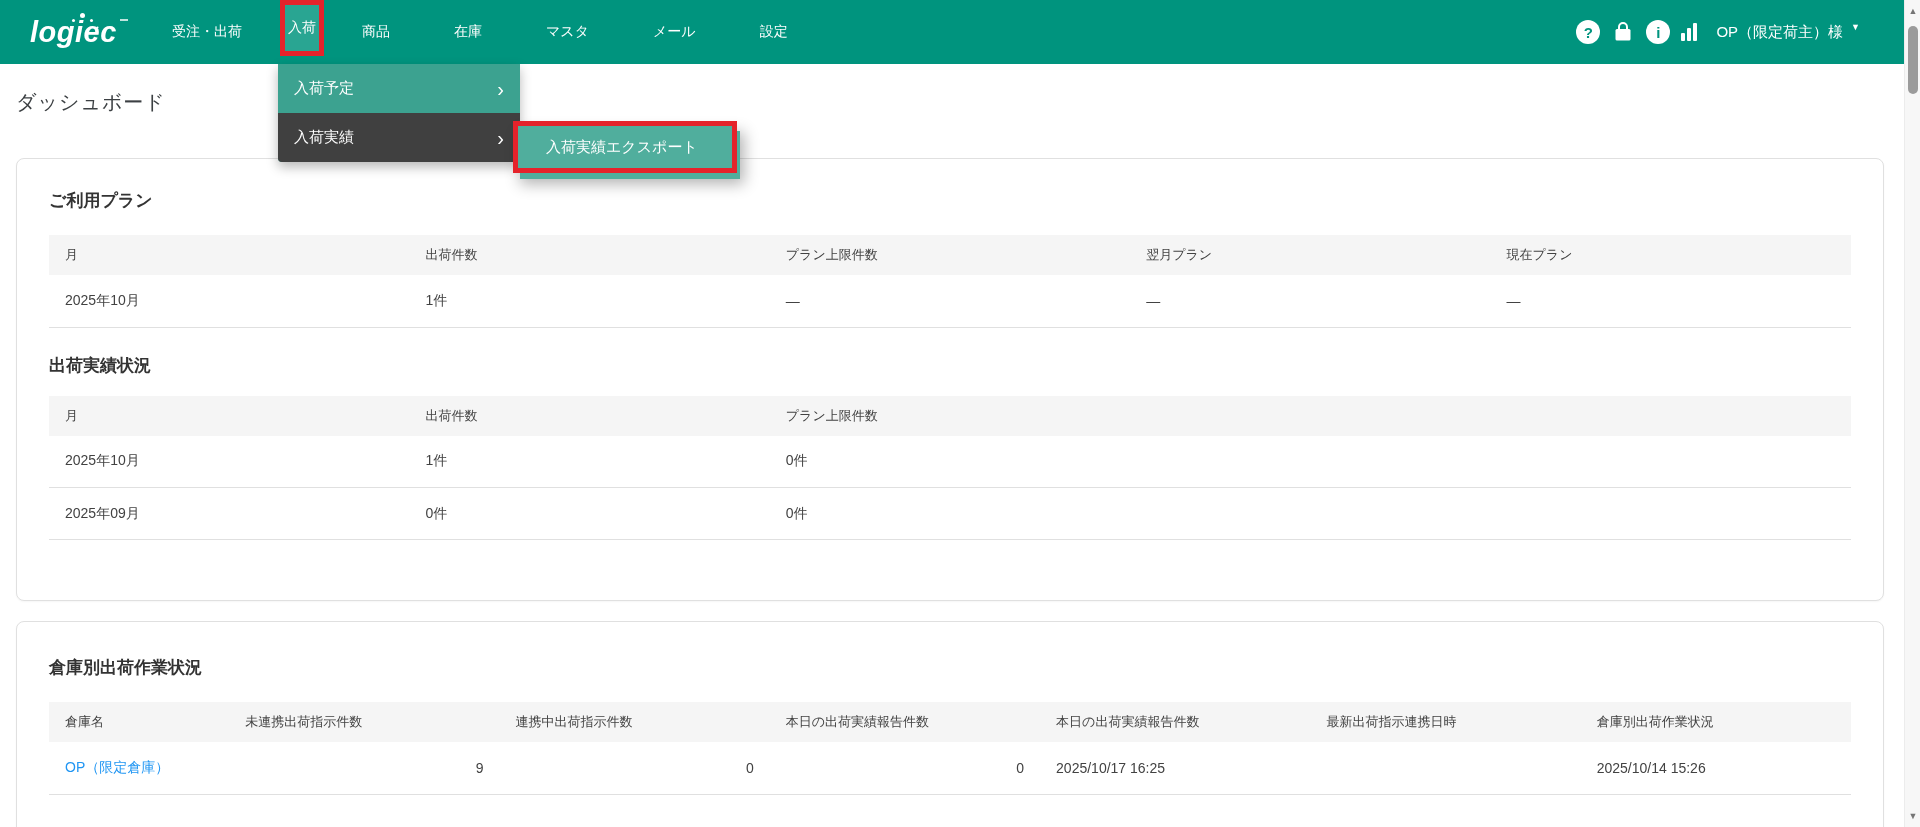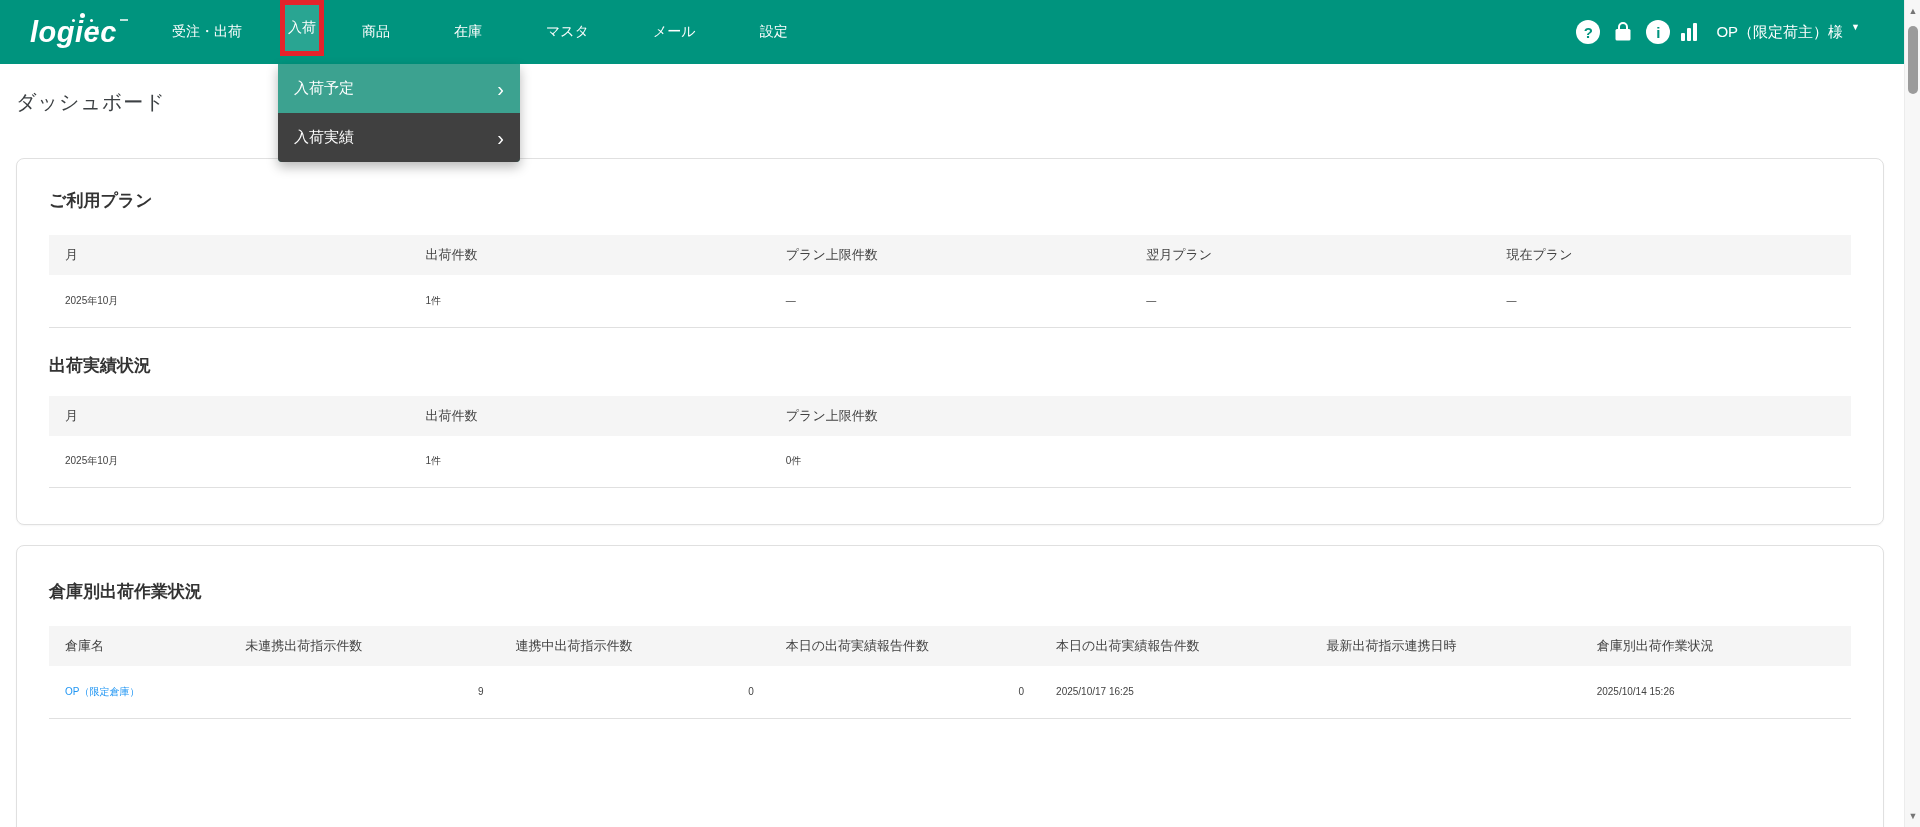--- a/index.html
+++ b/index.html
@@ -54,31 +54,31 @@
     box-shadow:5px 8px 0 -2px #50AE9D, 7px 11px 14px rgba(0,0,0,.30);
     display:flex; align-items:center; padding:0 28px; color:#fff;
     font-size:15px; white-space:nowrap; cursor:pointer; }
 
   
   .main { position:absolute; top:64px; left:0; right:0; }
   .page-title { font-size:20px; font-weight:400; color:#3C4043;
     letter-spacing:1px; margin:24px 0 42px 16px; line-height:28px; }
   .card { margin:0 36px 20px 16px; background:#fff; border:1px solid #E0E0E0;
     border-radius:8px; box-shadow:0 1px 2px rgba(0,0,0,.04); }
-  .card-1 { padding:30px 32px 36px; }
+  .card-1 { padding:30px 32px 60px; }
   .card-2 { padding:34px 32px 40px; min-height:300px; }
   .section-title { font-size:17px; font-weight:700; color:#333;
     line-height:24px; margin-bottom:22px; }
   .section-title.mt { margin-top:26px; margin-bottom:18px; }
 
   table { width:100%; border-collapse:collapse; table-layout:fixed; }
   th { height:40px; padding:0 16px; background:#F5F5F5; font-weight:400;
     font-size:13px; color:#424242; text-align:left; white-space:nowrap;
     overflow:hidden; }
-  td { height:52px; padding:0 16px; font-size:10px; color:#424242;
+  td { height:52px; padding:0 16px; font-size:14px; color:#424242;
     border-bottom:1px solid #E0E0E0; text-align:left; white-space:nowrap; }
   td.num { text-align:right; }
   a.wh-link { color:#2196F3; text-decoration:none; cursor:pointer; }
 
   
   .scrollbar { position:absolute; top:0; right:0; width:16px; height:827px;
     background:#F7F7F7; border-left:1px solid #ECECEC; z-index:60; }
   .sb-arrow { position:absolute; left:0; width:16px; text-align:center;
     color:#757575; font-size:9px; line-height:12px; cursor:pointer; }
   .sb-up { top:5px; } .sb-down { bottom:5px; }
@@ -130,20 +130,21 @@
     <div class="dropdown-item">
       <span>入荷予定</span>
       <span class="dd-chevron">›</span>
     </div>
     <div class="dropdown-item hover">
       <span>入荷実績</span>
       <span class="dd-chevron">›</span>
     </div>
   </div>
 
+  <div class="submenu">入荷実績エクスポート</div>
 
   <main class="main">
     <h1 class="page-title">ダッシュボード</h1>
 
     <section class="card card-1">
       <h2 class="section-title">ご利用プラン</h2>
       <table>
         <colgroup>
             <col style="width:20%">
             <col style="width:20%">
@@ -182,20 +183,25 @@
             <tr>
           <th>月</th>
           <th>出荷件数</th>
           <th>プラン上限件数</th>
         </tr>
           </thead>
         <tbody>
           <tr>
             <td>2025年10月</td>
             <td>1件</td>
+            <td>0件</td>
+          </tr>
+          <tr>
+            <td>2025年09月</td>
+            <td>0件</td>
             <td>0件</td>
           </tr>
         </tbody>
       </table>
     </section>
 
     <section class="card card-2">
       <h2 class="section-title">倉庫別出荷作業状況</h2>
       <table>
         <colgroup>

